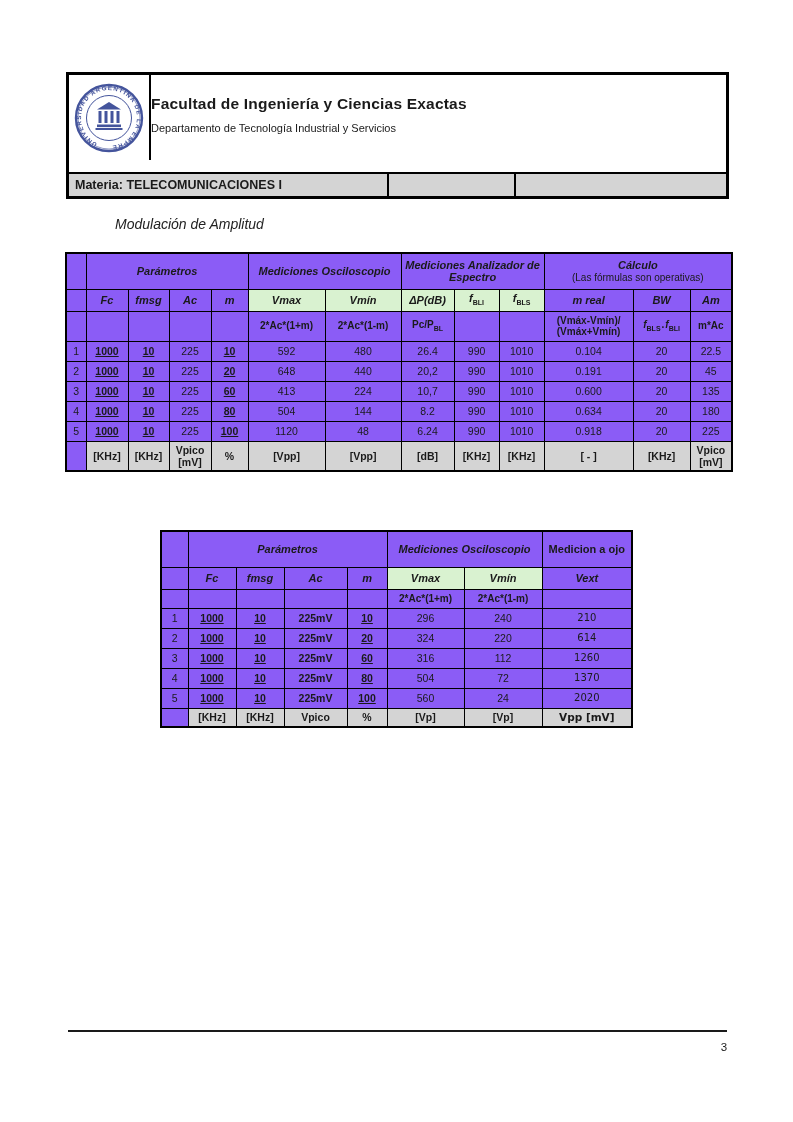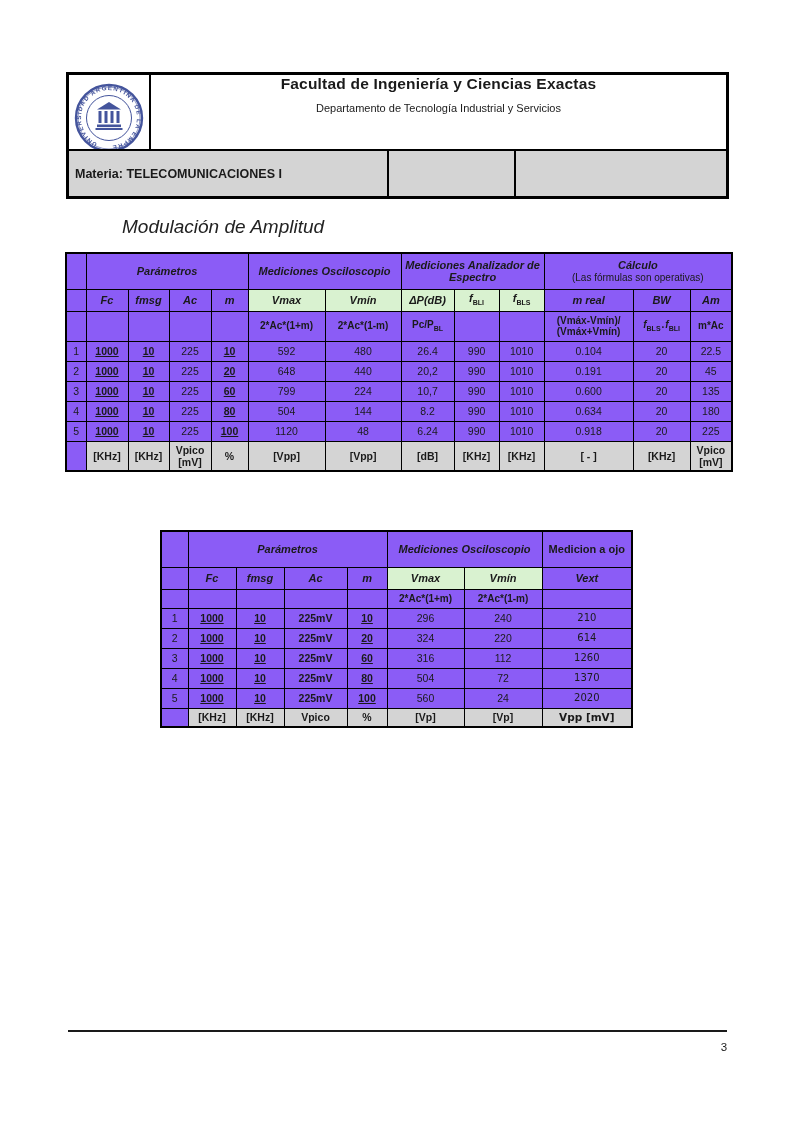--- a/index.html
+++ b/index.html
@@ -6,32 +6,32 @@
   html,body { background:#ffffff; }
   .page {
     position:relative; width:793px; height:1122px; background:#fff;
     font-family:"Liberation Sans", sans-serif; color:#1a1a1a; overflow:hidden;
   }
 
   
   .header-box { position:absolute; left:66px; top:72px; width:663px; height:127px; border:3px solid #000; }
   .logo-cell { position:absolute; left:0; top:0; width:82px; height:85px; border-right:2px solid #000; background:#fff;
                display:flex; align-items:center; justify-content:center; }
-  .title-cell { position:absolute; left:82px; top:0; right:0; height:85px; text-align:center; }
+  .title-cell { position:absolute; left:82px; top:0; right:0; height:85px; padding-top:20px; }
   .hdr-title { font-size:15.5px; font-weight:bold; letter-spacing:.2px; }
   .hdr-sub { font-size:11px; margin-top:9px; }
-  .materia-row { position:absolute; left:0; right:0; bottom:0; height:47px; border-top:2px solid #000;
+  .materia-row { position:absolute; left:0; right:0; bottom:0; height:24px; border-top:2px solid #000;
                  background:var(--cell-gray); display:flex; }
   .materia-c1 { width:320px; border-right:2px solid #000; display:flex; align-items:center; padding-left:6px;
                 font-size:12.5px; font-weight:bold; }
   .materia-c2 { width:127px; border-right:2px solid #000; }
   .materia-c3 { flex:1; }
 
   
-  .sec-title { position:absolute; font-style:italic; font-size:19px; color:#222;margin-left:7px; }
+  .sec-title { position:absolute; font-style:italic; font-size:14px; color:#222; }
   .sec1 { left:115px; top:216px; }
   .sec2 { left:115px; top:489px; }
 
   
   table { border-collapse:collapse; table-layout:fixed; position:absolute; background:#8b5cf6; }
   td { border:1px solid #000; text-align:center; vertical-align:middle; font-size:10.5px; padding:0 1px;
        overflow:hidden; line-height:1.15; }
   .t1 { left:65px; top:252px; width:666px; border:2px solid #000; }
   .t2 { left:160px; top:530px; width:471px; border:2px solid #000; }
   .ghdr { font-weight:bold; font-style:italic; font-size:11px; }
@@ -186,21 +186,21 @@
       <td>0.191</td>
       <td>20</td>
       <td>45</td>
     </tr>
     <tr style="height:20px">
       <td>3</td>
       <td class="bu">1000</td>
       <td class="bu">10</td>
       <td>225</td>
       <td class="bu">60</td>
-      <td>799</td>
+      <td>413</td>
       <td>224</td>
       <td>10,7</td>
       <td>990</td>
       <td>1010</td>
       <td>0.600</td>
       <td>20</td>
       <td>135</td>
     </tr>
     <tr style="height:20px">
       <td>4</td>

